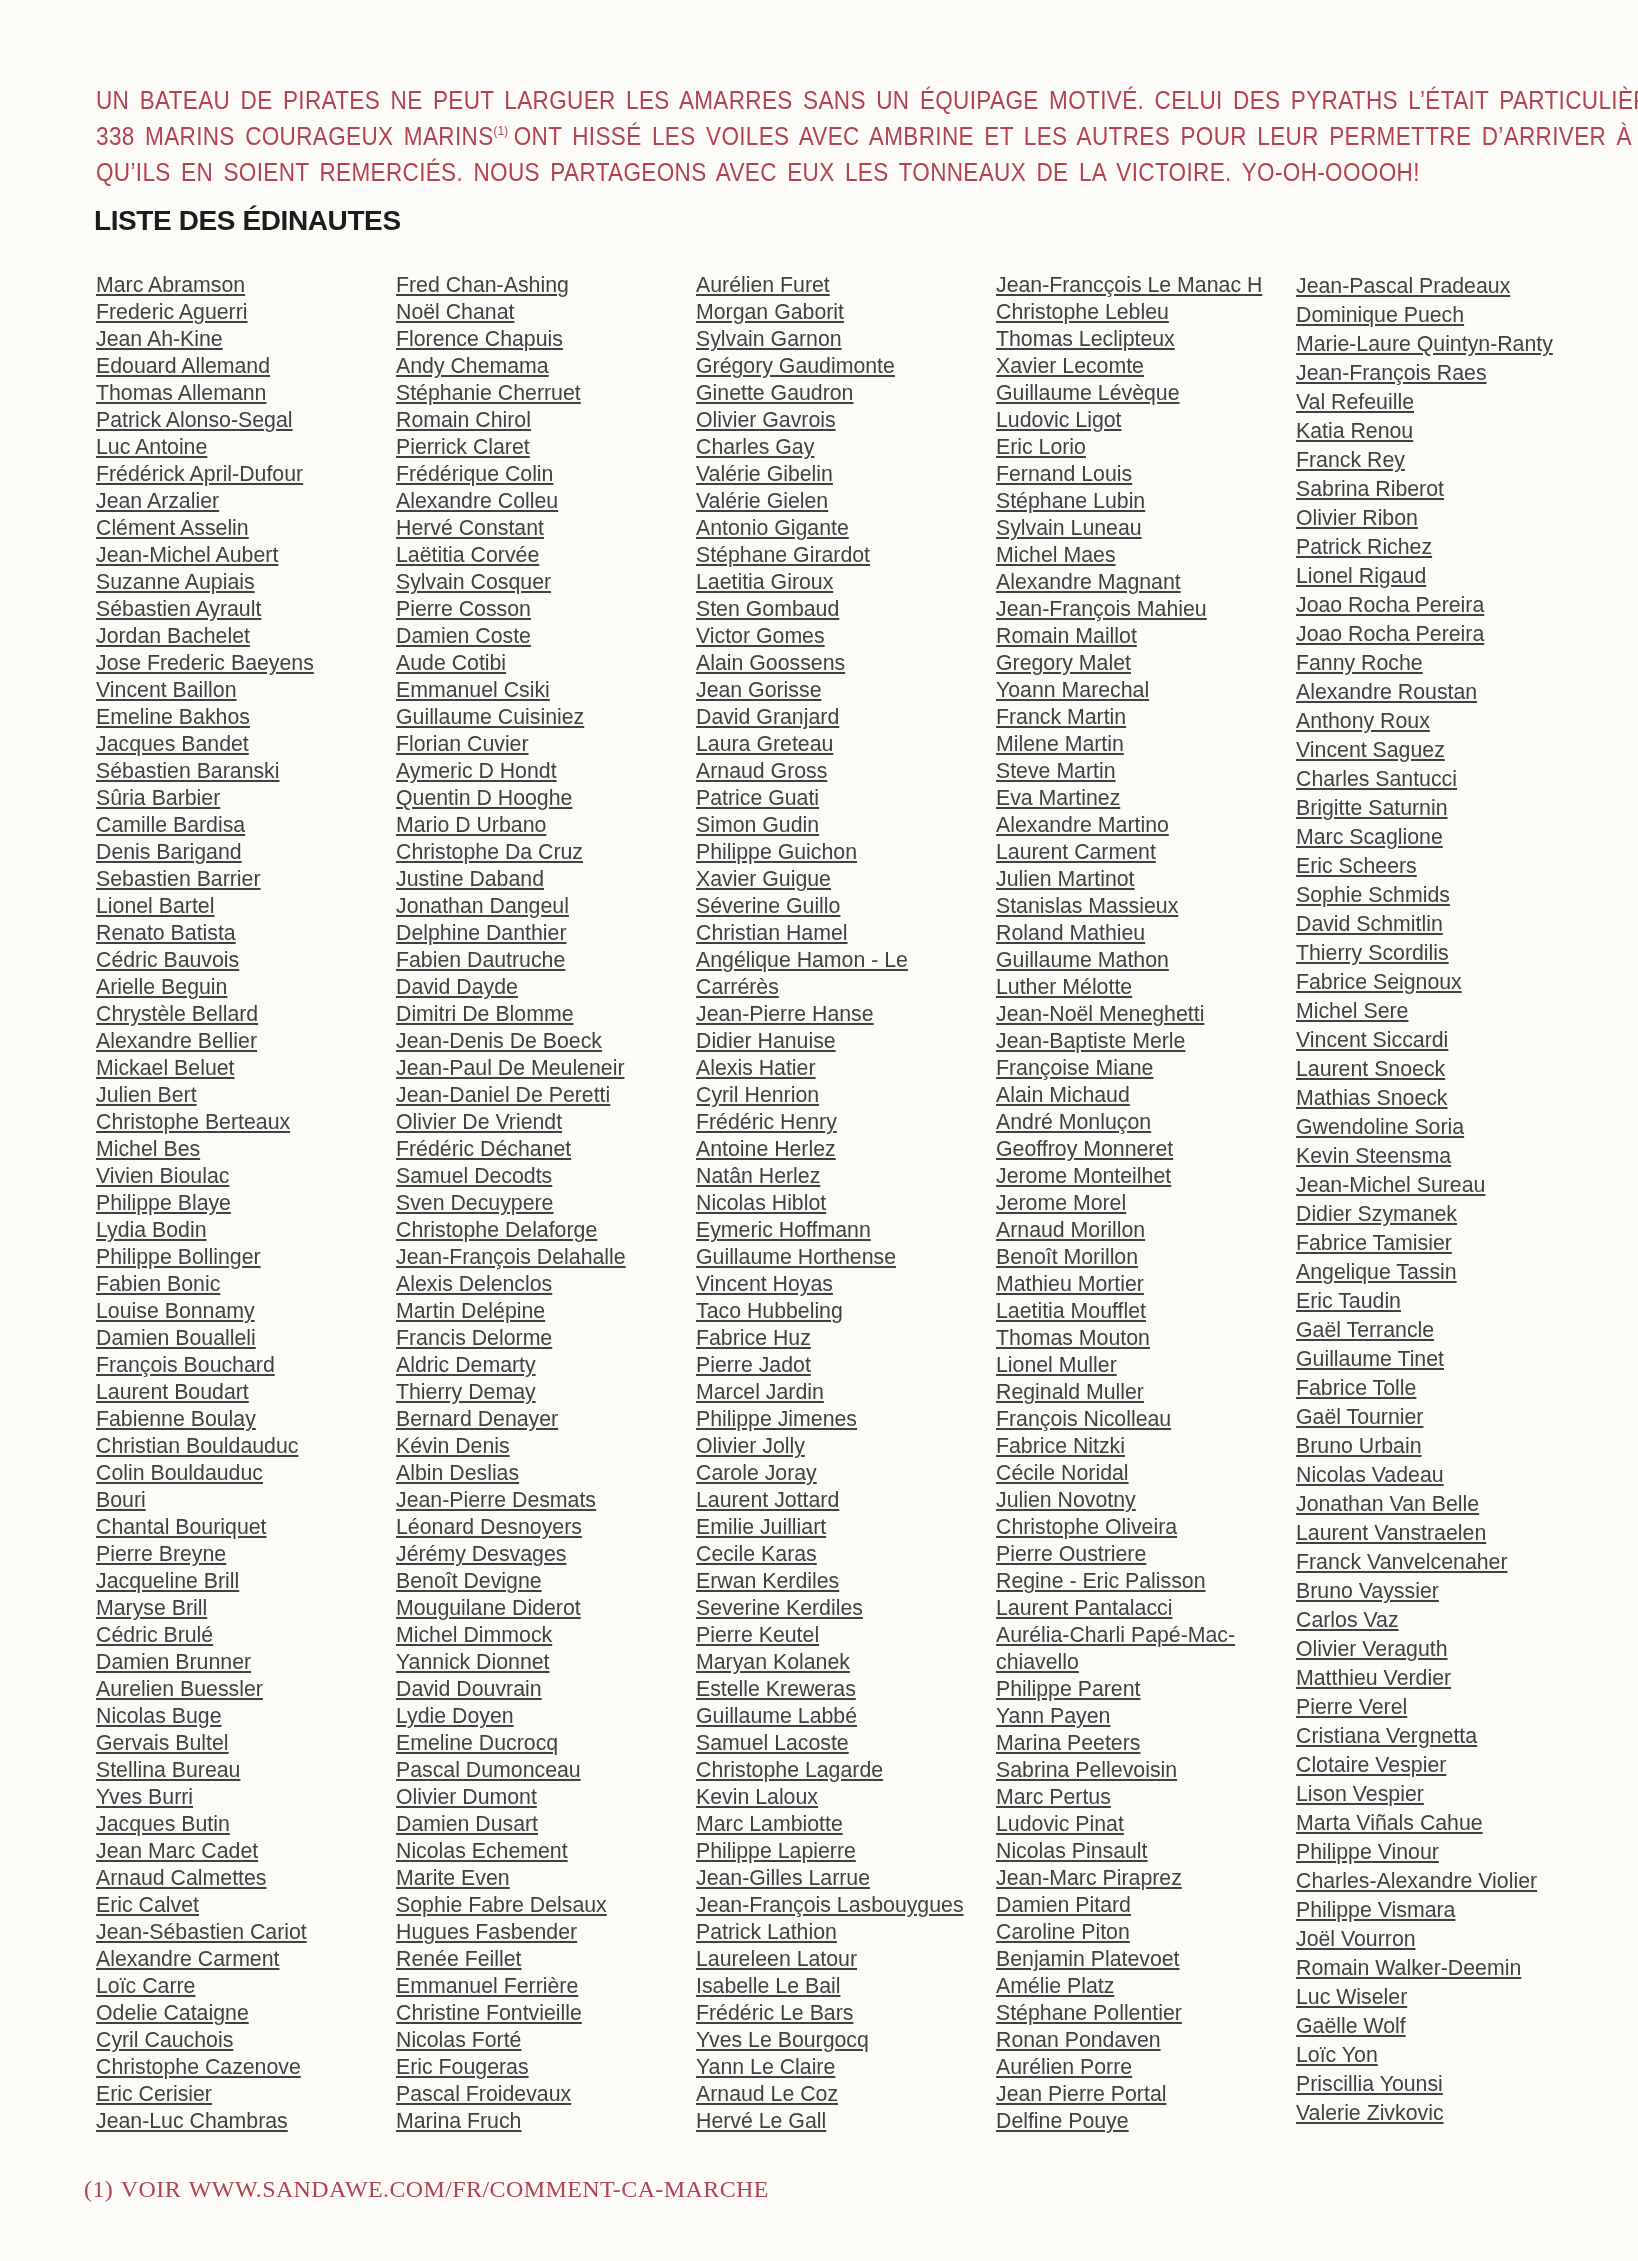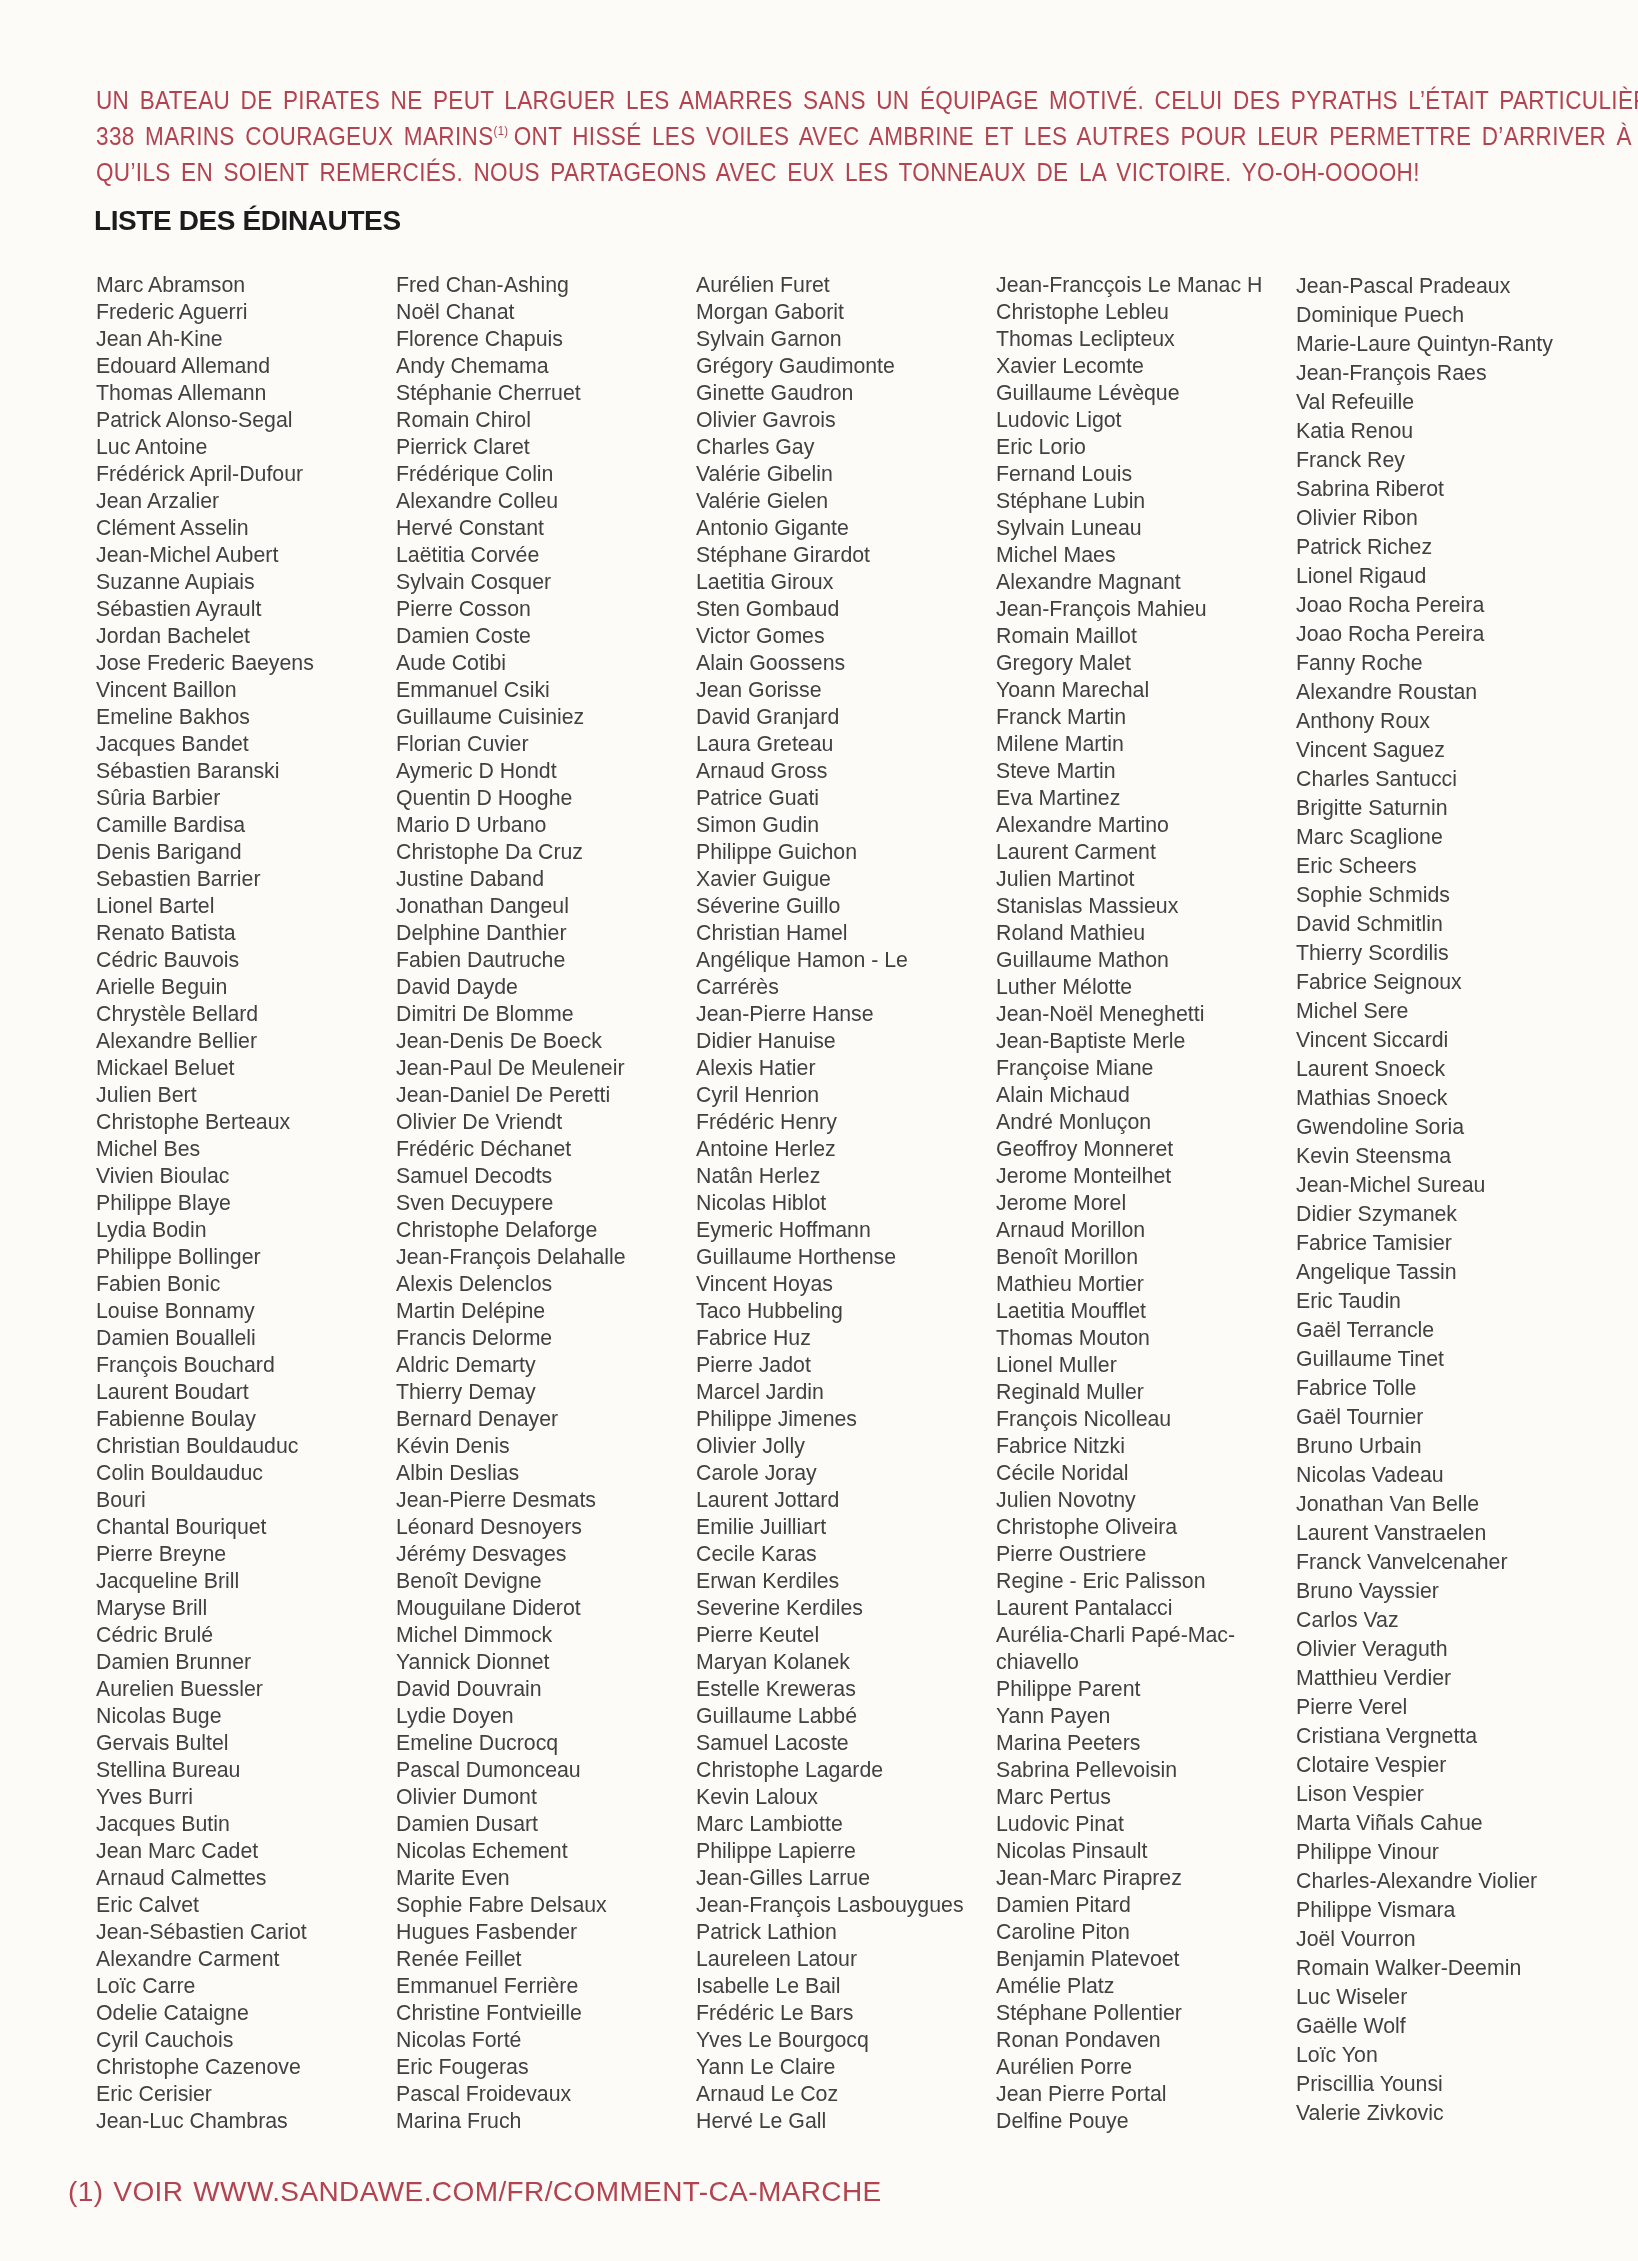--- a/index.html
+++ b/index.html
@@ -40,34 +40,36 @@
   .columns{
     position:absolute;left:96px;top:272px;
     display:flex;
     color:var(--text-color);
     font-size:21.3px;
   }
   .columns ul{
     list-style:none;margin:0;padding:0;
     width:300px;
     line-height:27px;
+    text-decoration:underline;
   }
   .columns ul li{
     white-space:nowrap;
     overflow:visible;
   }
   .columns ul.col-5{
     width:341px;
     line-height:29px;
   }
   .footnote{
-    position:absolute;left:68px;top:2176px;
+    position:absolute;left:84px;top:2176px;
     color:var(--accent-red);
-    font-size:28px;letter-spacing:0.4px;word-spacing:1.7px;
+    font-size:24px;letter-spacing:0.4px;word-spacing:1.7px;
     white-space:nowrap;
+    font-family:Liberation Serif, serif;
   }
 </style>
 </head>
 <body>
 
 <div class="intro">
   <div class="line">UN BATEAU DE PIRATES NE PEUT LARGUER LES AMARRES SANS UN ÉQUIPAGE MOTIVÉ. CELUI DES PYRATHS L’ÉTAIT PARTICULIÈREMENT.</div>
   <div class="line"><span>338 MARINS COURAGEUX MARINS</span><span class="sup">(1)</span><span>ONT HISSÉ LES VOILES AVEC AMBRINE ET LES AUTRES POUR LEUR PERMETTRE D’ARRIVER À BON PORT.</span></div>
   <div class="line">QU’ILS EN SOIENT REMERCIÉS. NOUS PARTAGEONS AVEC EUX LES TONNEAUX DE LA VICTOIRE. YO-OH-OOOOH!</div>
 </div>

